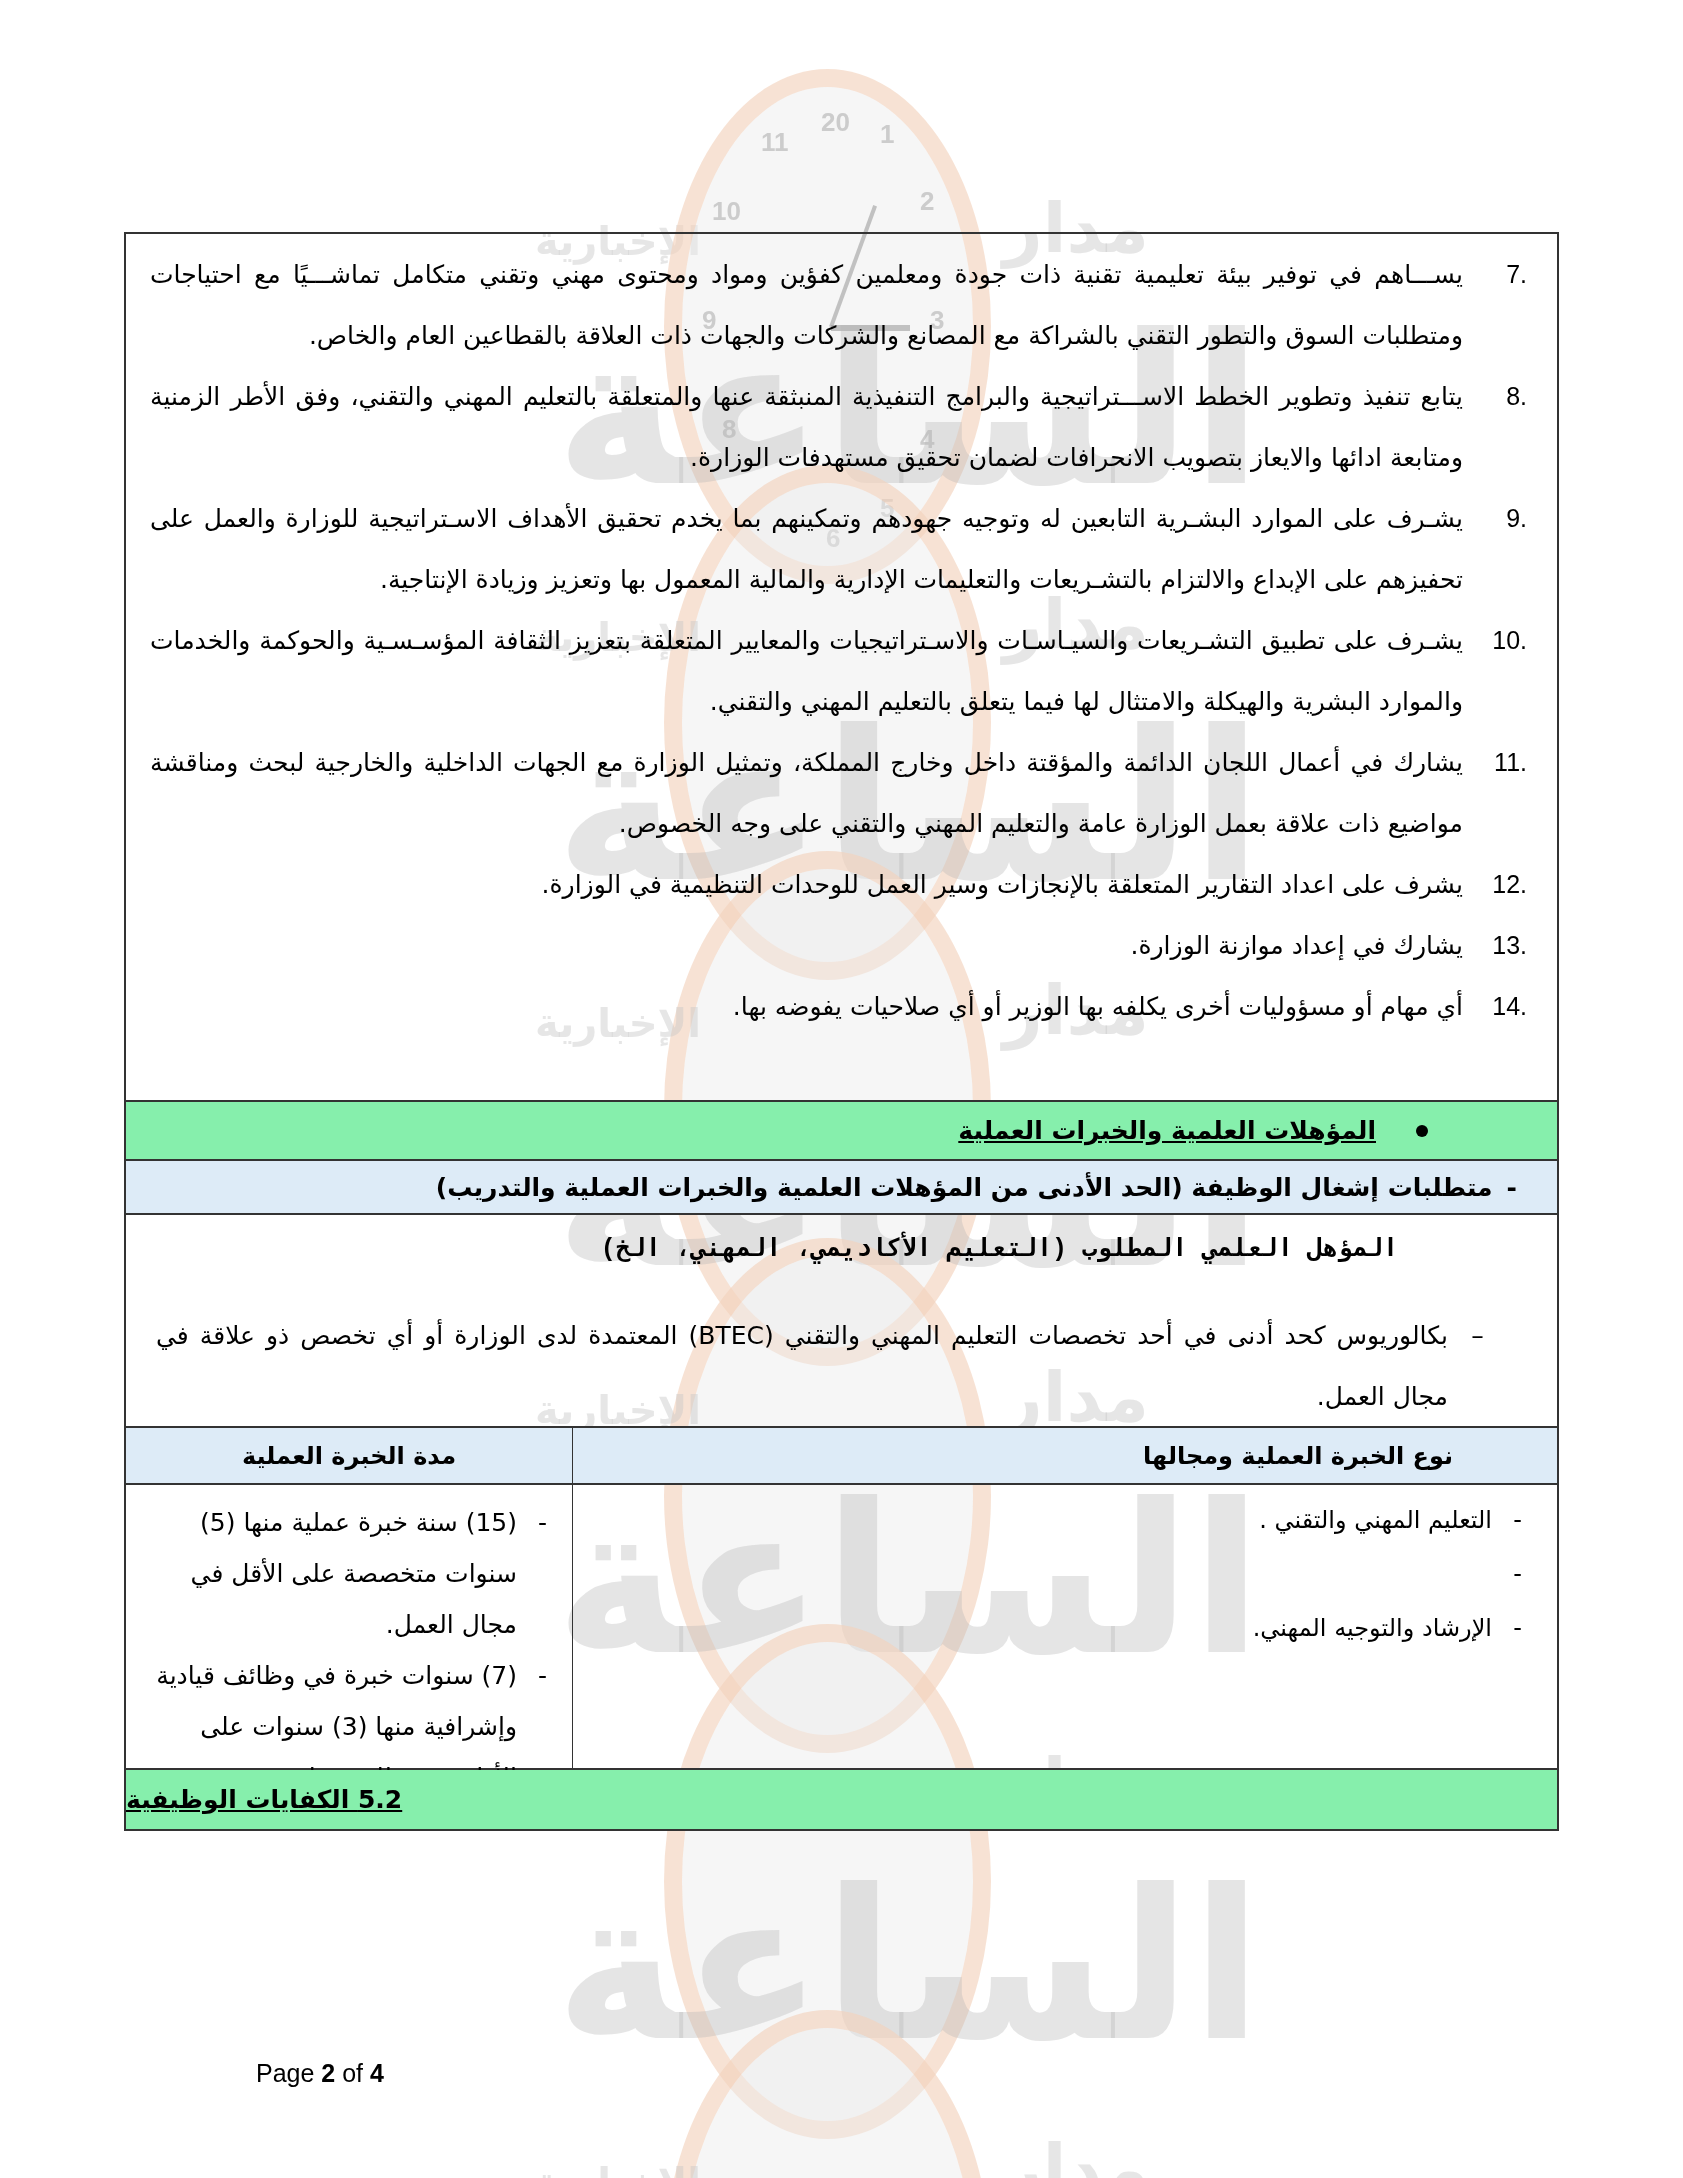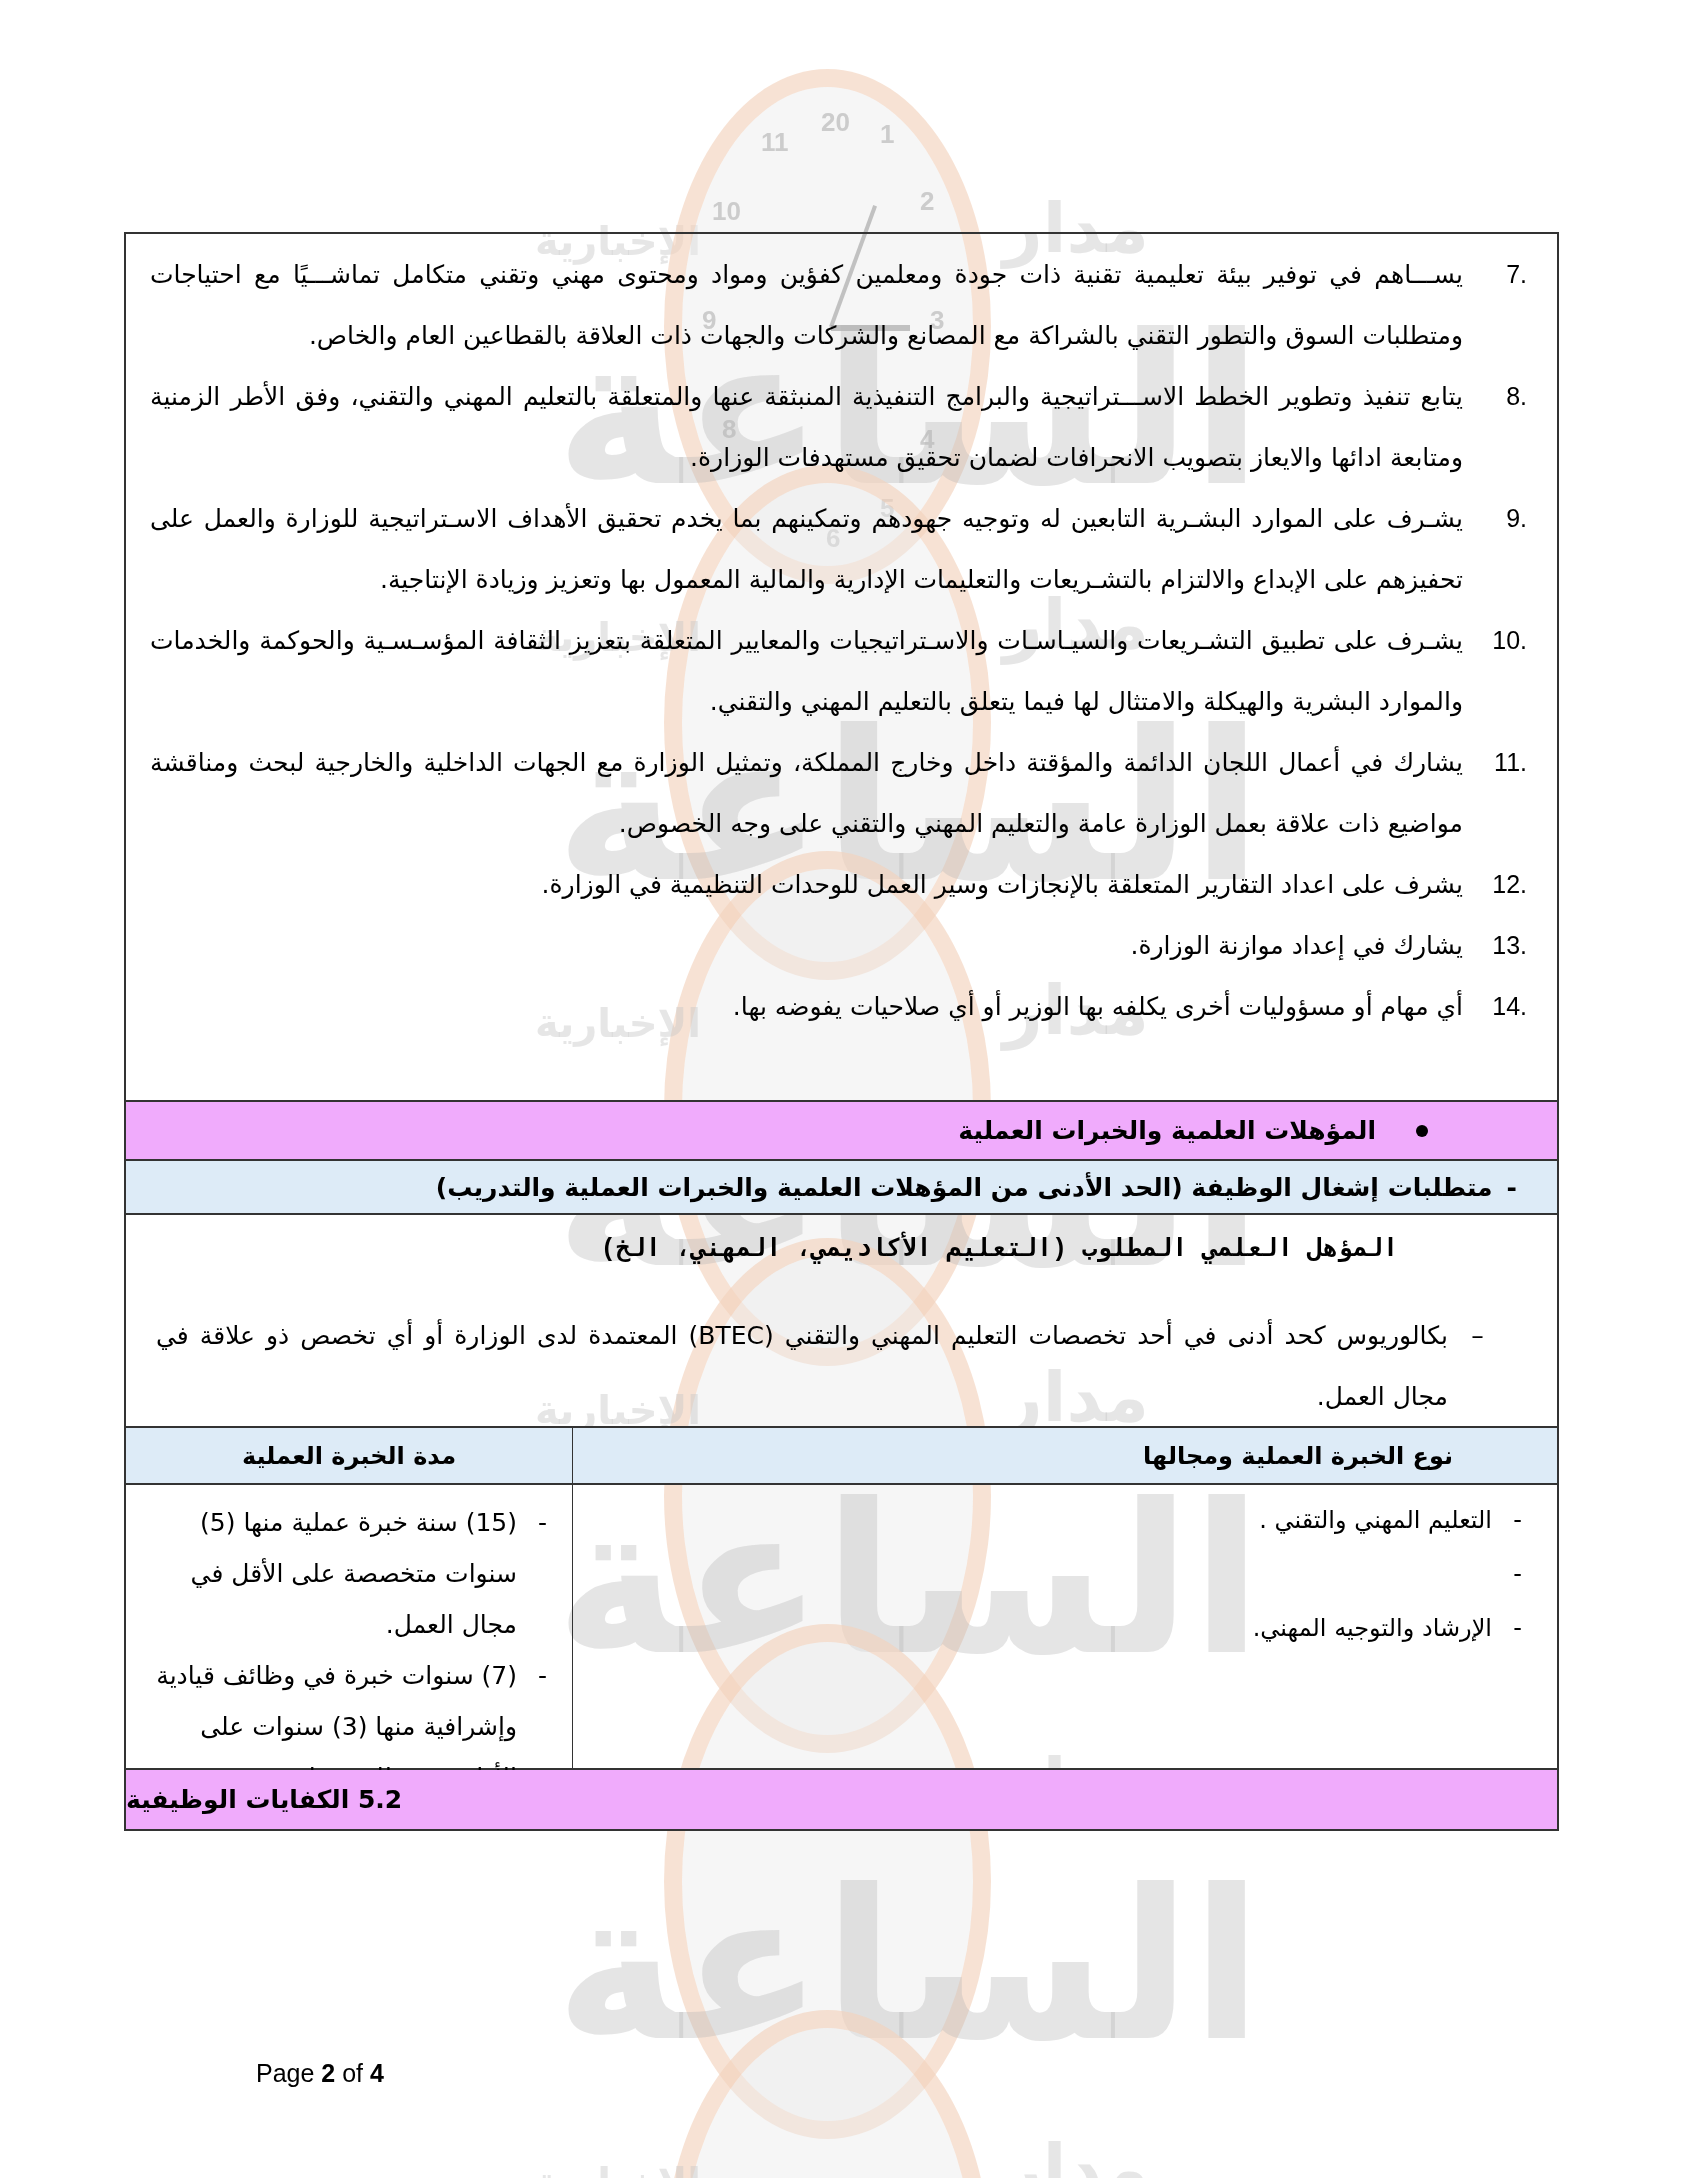--- a/index.html
+++ b/index.html
@@ -23,21 +23,21 @@
                border: 2px solid #333; box-sizing: border-box; direction: rtl; }
   .row { position: relative; border-bottom: 2px solid #333; box-sizing: border-box; }
   .row:last-child { border-bottom: none; justify-content: flex-end; }
 
   .duties { height: 868px; padding: 10px 30px 0 24px; }
   .duty { display: flex; font-size: 25px; line-height: 61px; }
   .duty .num { width: 50px; flex: none; direction: ltr; text-align: right; padding-left: 14px; font-family: "Liberation Sans", sans-serif; }
   .duty .txt { flex: 1; text-align: justify; text-align-last: right; }
   .duty.short .txt { text-align: right; }
 
-  .band-dark { background: #f0abfc; }
+  .band-dark { background: #86efac; text-decoration: underline; }
   .band-light { background: #ddebf7; }
 
   .qual-head { height: 59px; display: flex; align-items: center; padding-right: 129px; font-weight: bold; font-size: 25px; }
   .bullet { display: inline-block; width: 12px; height: 12px; border-radius: 50%; background: #000; margin-left: 40px; }
   .req-head { height: 54px; display: flex; align-items: center; padding-right: 40px; font-weight: bold; font-size: 25px; }
 
   .qual-body { height: 213px; padding: 10px 50px 0 30px; }
   .qual-title { font-weight: bold; font-size: 25px; padding-right: 109px; line-height: 50px; font-family: Liberation Mono, monospace; }
   .qual-item { display: flex; font-size: 25px; line-height: 61px; margin-top: 30px; }
   .qual-item .dash { width: 59px; flex: none; text-align: center; }

